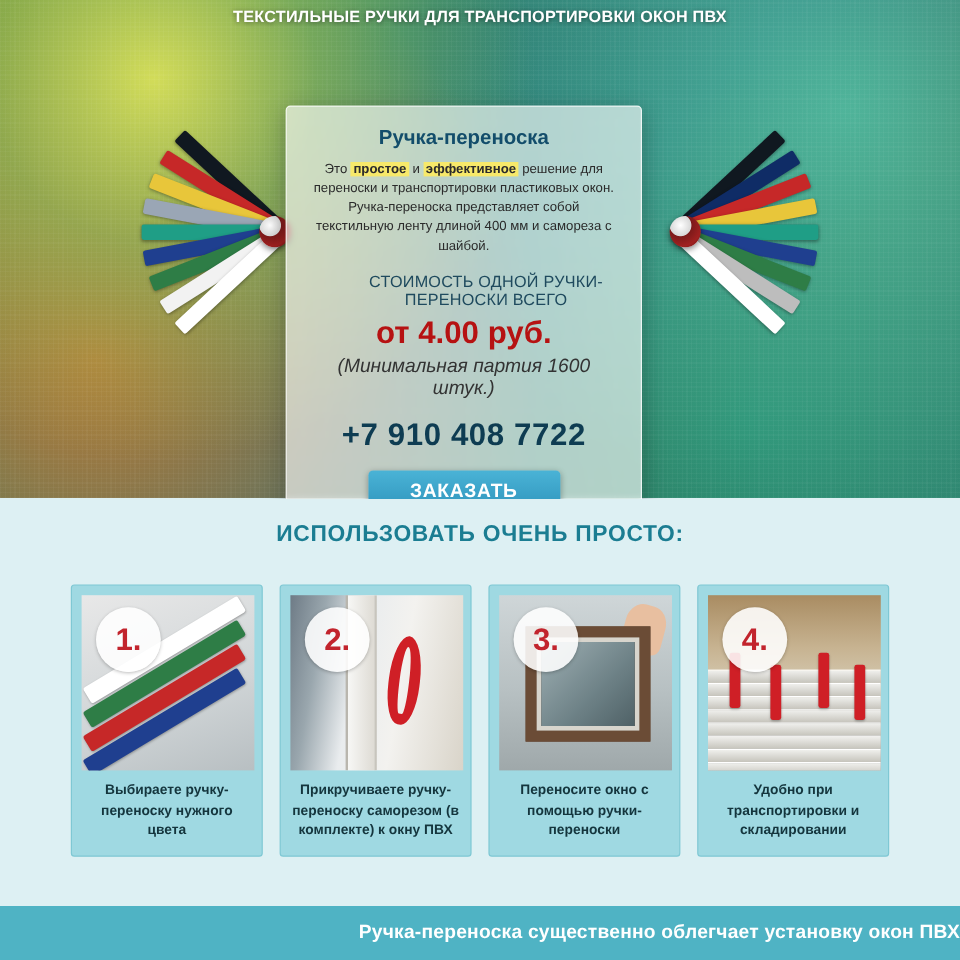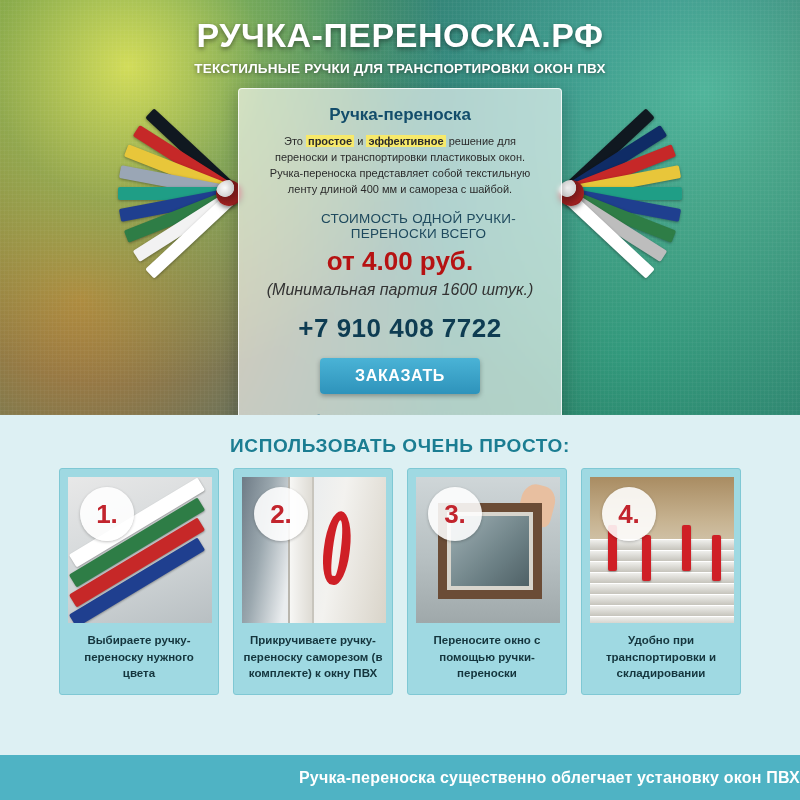--- a/index.html
+++ b/index.html
@@ -77,21 +77,21 @@
     box-shadow: 0 2px 5px rgba(0,0,0,0.5);
     top: 85px;
   }
   .fan.left .hub  { left: 176px; }
   .fan.right .hub { left: -2px; }
 
   
   .offer {
     position: absolute;
     left: 238px; top: 88px;
-    width: 324px;
+    width: 297px;
     z-index: 6;
     background: rgba(255,255,255,0.62);
     border: 1px solid rgba(255,255,255,0.75);
     border-radius: 4px;
     padding: 16px 18px 20px;
     text-align: center;
     box-shadow: 0 4px 18px rgba(0,0,0,0.25);
     backdrop-filter: blur(2px);
   }
   .offer h2 {
@@ -163,21 +163,21 @@
     width: 800px; height: 340px;
     background: #ddf0f3;
     padding-top: 20px;
   }
   .steps-title {
     text-align: center;
     color: #1b7d92;
     font-size: 19px;
     font-weight: bold;
     letter-spacing: 0.6px;
-    margin-bottom: 11px;
+    margin-bottom: 30px;
   }
   .steps {
     display: flex;
     justify-content: center;
     gap: 14px;
   }
   .step-card {
     width: 160px;
     background: #9fd9e2;
     border: 1px solid #7fc8d4;
@@ -272,21 +272,20 @@
     font-size: 16px;
     font-weight: bold;
     letter-spacing: 0.2px;
   }
 </style>
 </head>
 <body>
 
 <div class="hero">
 
-  <div class="hero-title">РУЧКА-ПЕРЕНОСКА.РФ</div>
   <div class="hero-sub">ТЕКСТИЛЬНЫЕ РУЧКИ ДЛЯ ТРАНСПОРТИРОВКИ ОКОН ПВХ</div>
 
   <div class="fan left" id="fanLeft">
       <div class="strap" style="background: rgb(16, 24, 32); transform: rotate(43deg);"></div>
       <div class="strap" style="background: rgb(198, 40, 40); transform: rotate(32.25deg);"></div>
       <div class="strap" style="background: rgb(232, 198, 58); transform: rotate(21.5deg);"></div>
       <div class="strap" style="background: rgb(154, 166, 181); transform: rotate(10.75deg);"></div>
       <div class="strap" style="background: rgb(31, 158, 134); transform: rotate(0deg);"></div>
       <div class="strap" style="background: rgb(31, 63, 143); transform: rotate(-10.75deg);"></div>
       <div class="strap" style="background: rgb(46, 125, 70); transform: rotate(-21.5deg);"></div>

